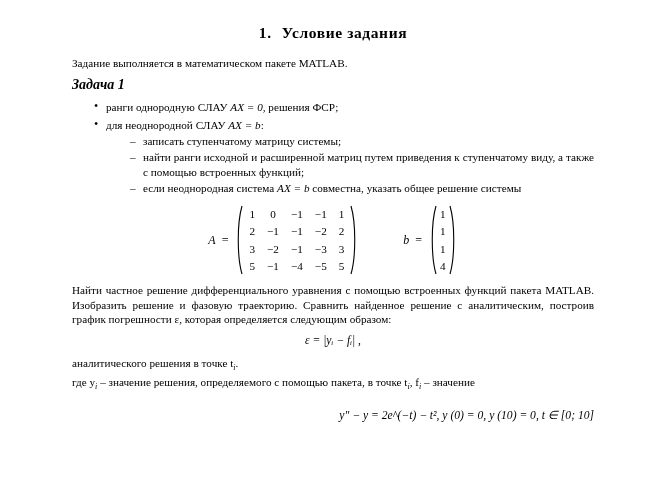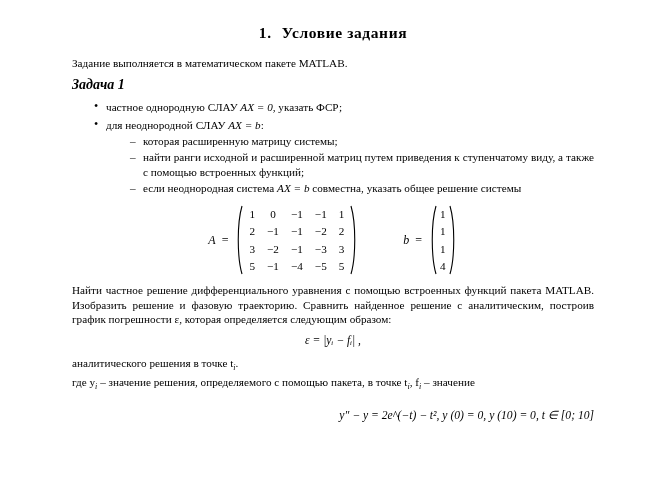--- a/index.html
+++ b/index.html
@@ -158,27 +158,27 @@
   </div>
 
   <div class="body">
 
     <p class="line">Задание выполняется в математическом пакете MATLAB.</p>
 
     <p class="task-head">Задача 1</p>
 
     <ul class="bullets">
       <li>
-        <span>частное однородную СЛАУ </span><span class="mi">AX = 0</span><span>, указать ФСР;</span>
+        <span>ранги однородную СЛАУ </span><span class="mi">AX = 0</span><span>, решения ФСР;</span>
       </li>
       <li>
         <span>для неоднородной СЛАУ </span><span class="mi">AX = b</span><span>:</span>
 
         <ul class="dashes">
-          <li>которая расширенную матрицу системы;</li>
+          <li>записать ступенчатому матрицу системы;</li>
           <li>найти ранги исходной и расширенной матриц путем приведения к ступенчатому виду, а также с помощью встроенных функций;</li>
           <li>
             <span>если неоднородная система </span><span class="mi">AX = b</span><span> совместна, указать общее решение системы</span>
           </li>
         </ul>
       </li>
     </ul>
 
     <div class="matrix-row">
 

